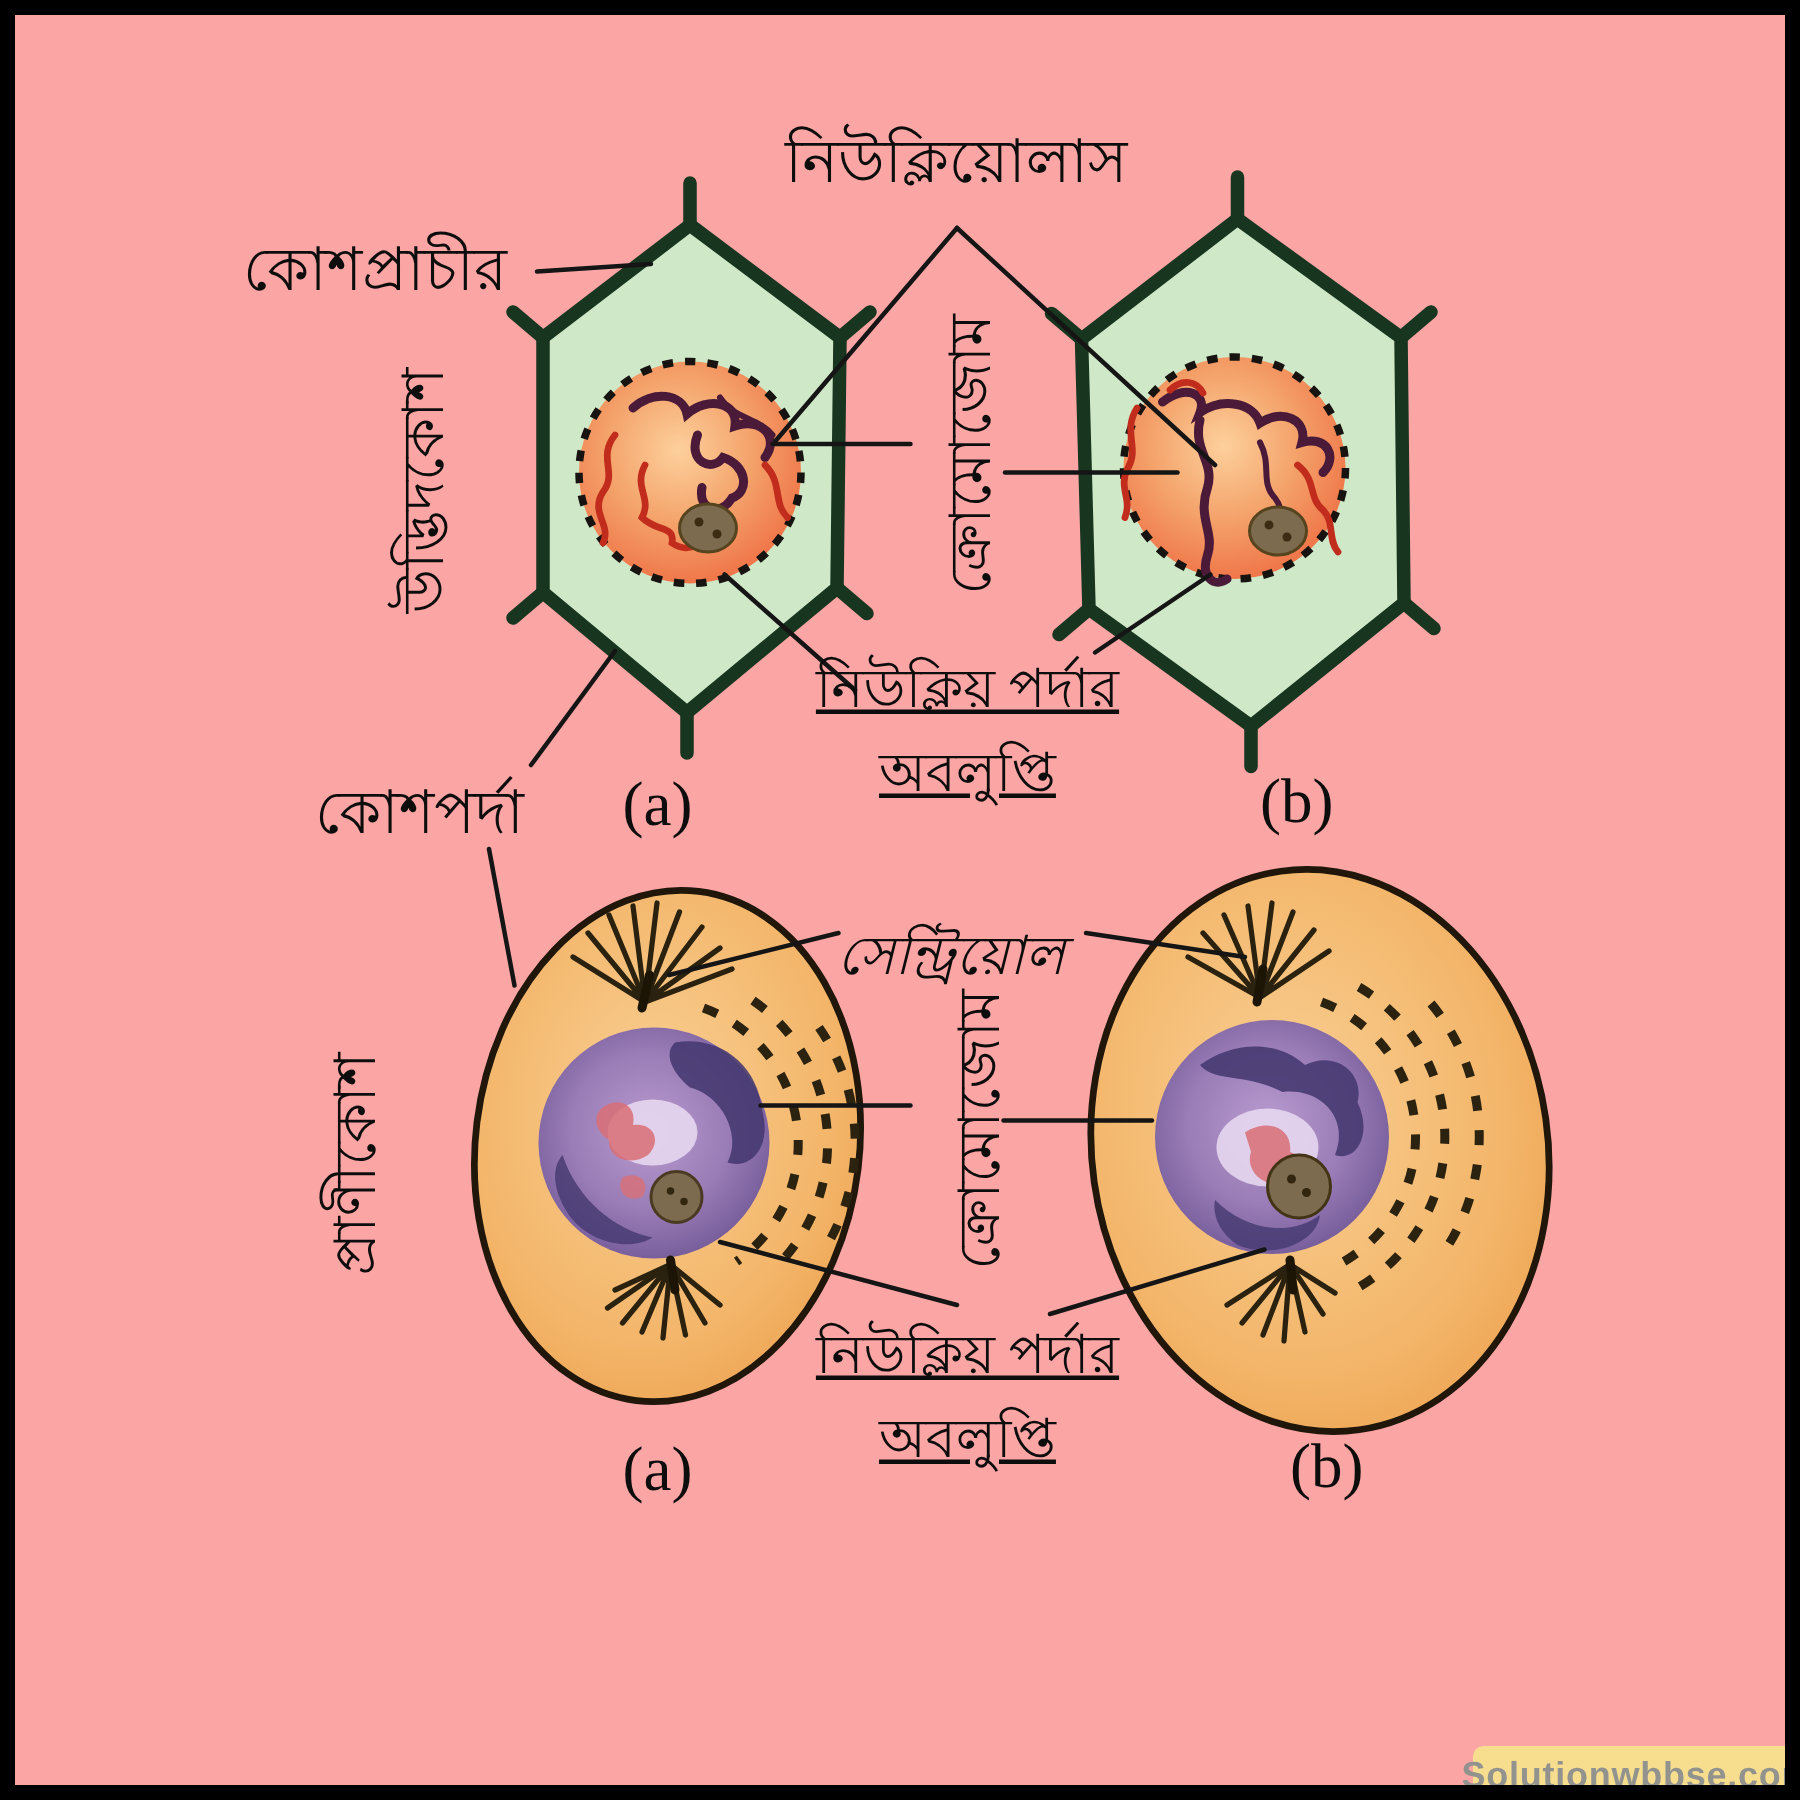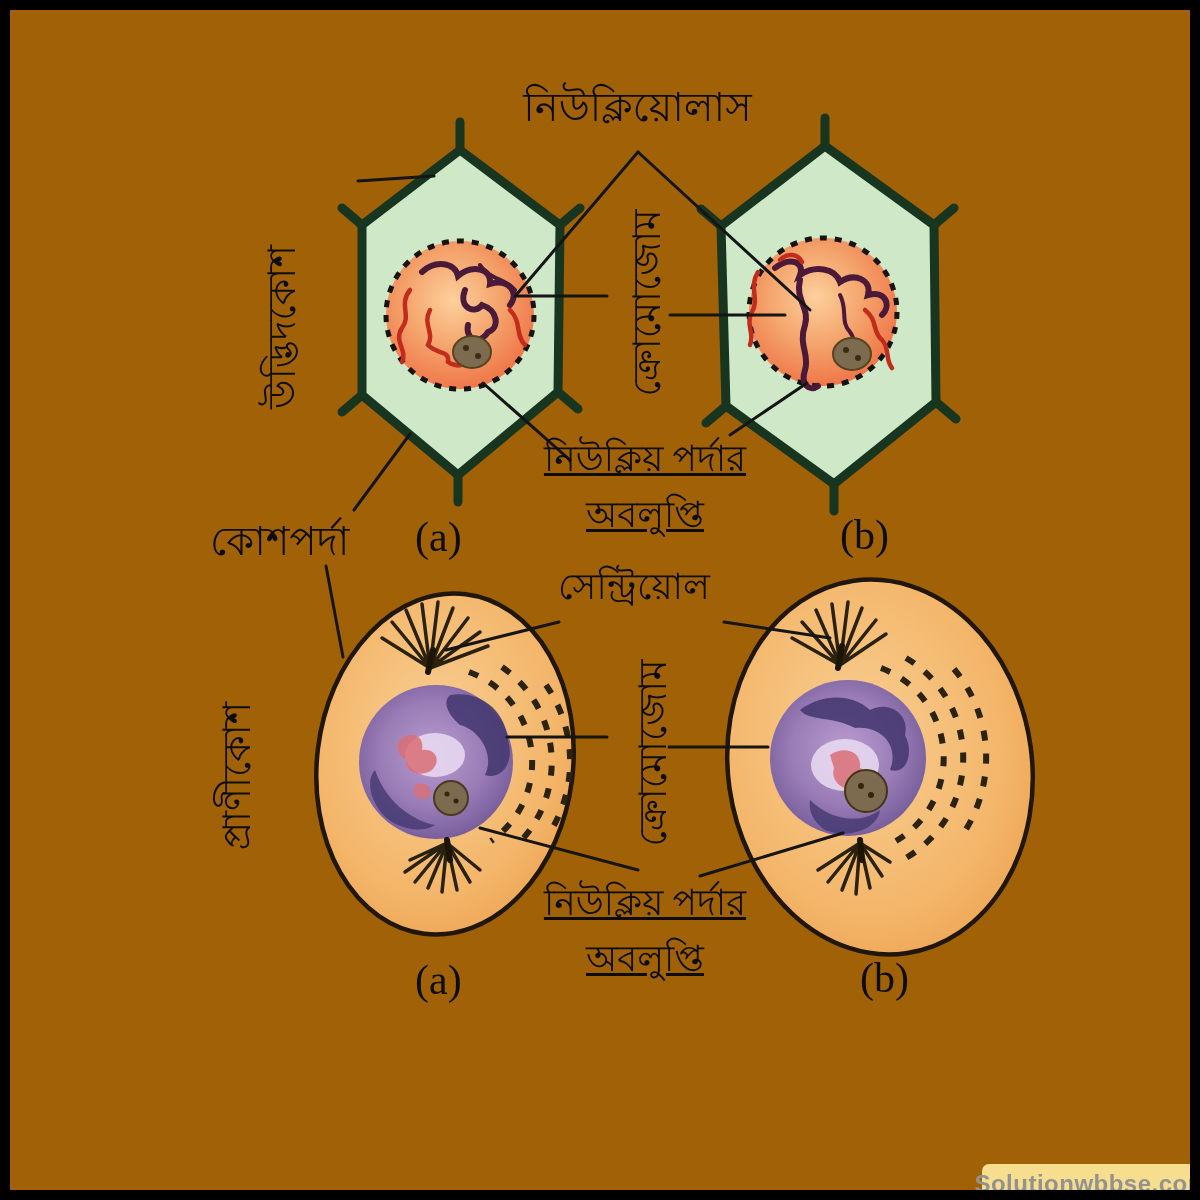--- a/index.html
+++ b/index.html
@@ -1,18 +1,18 @@
 <!DOCTYPE html>
 <html><head>
 <meta charset="utf-8">
 <style>
   html,body{margin:0;padding:0;background:#ffffff;}
   .stage{
     position:relative;width:1200px;height:1200px;box-sizing:border-box;
-    background:#a16207;border:10px solid #000;overflow:hidden;
+    background:#fca5a5;border:10px solid #000;overflow:hidden;
     font-family:"Liberation Serif", serif;color:#101010;
   }
   svg.art{position:absolute;left:0;top:0;width:1200px;height:1200px;}
   .pl{stroke:#151515;stroke-width:3;fill:none;stroke-linecap:round;}
   .cellwall{stroke:#17351f;stroke-linejoin:round;}
   .spike{stroke:#17351f;stroke-width:9;stroke-linecap:round;}
   .nucdash{stroke:#161310;stroke-width:5;stroke-dasharray:7 8;fill:none;}
   .chromD{stroke:#4a1a38;stroke-width:6;fill:none;stroke-linecap:round;}
   .chromD2{stroke:#4a1a38;stroke-width:4;fill:none;stroke-linecap:round;}
   .chromR{stroke:#c22c1c;stroke-width:4.5;fill:none;stroke-linecap:round;}
@@ -170,37 +170,38 @@
       <path class="pl" d="M714,612 L820,628"></path>
       <path class="pl" d="M497,727 L597,727"></path>
       <path class="pl" d="M659,737 L758,737"></path>
       <path class="pl" d="M470,818 L628,860"></path>
       <path class="pl" d="M690,866 L833,823"></path>
     </g>
   </svg>
 
   <div class="lbl center" style="left:495px;top:74px;width:265px;">নিউক্লিয়োলাস</div>
 
+  <div class="lbl" style="left:152px;top:146px;">কোশপ্রাচীর</div>
 
   <div class="vert" style="left:166px;top:293px;width:200px;height:48px;">উদ্ভিদকোশ</div>
 
   <div class="vert" style="left:526px;top:269px;width:210px;height:48px;">ক্রোমোজোম</div>
 
   <div class="lbl center twoline" style="left:500px;top:422px;width:270px;">
     <div>নিউক্লিয় পর্দার</div>
     <div>অবলুপ্তি</div>
   </div>
 
   <div class="lbl" style="left:200px;top:508px;">কোশপর্দা</div>
 
   <div class="marker" style="left:405px;top:503px;">(a)</div>
 
   <div class="marker" style="left:830px;top:501px;">(b)</div>
 
-  <div class="lbl small" style="left:548px;top:556px;">সেন্ট্রিয়োল</div>
+  <div class="lbl small" style="left:548px;top:606px;font-style:italic;">সেন্ট্রিয়োল</div>
 
   <div class="vert" style="left:121px;top:742px;width:200px;height:48px;">প্রাণীকোশ</div>
 
   <div class="vert" style="left:532px;top:719px;width:210px;height:48px;">ক্রোমোজোম</div>
 
   <div class="lbl center twoline" style="left:500px;top:866px;width:270px;">
     <div>নিউক্লিয় পর্দার</div>
     <div>অবলুপ্তি</div>
   </div>
 

